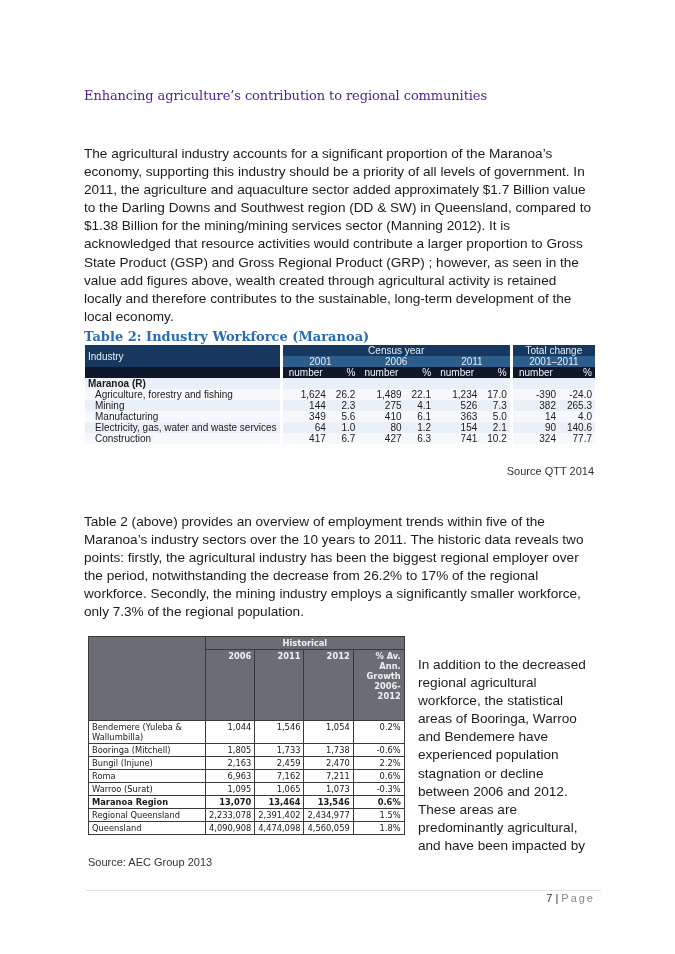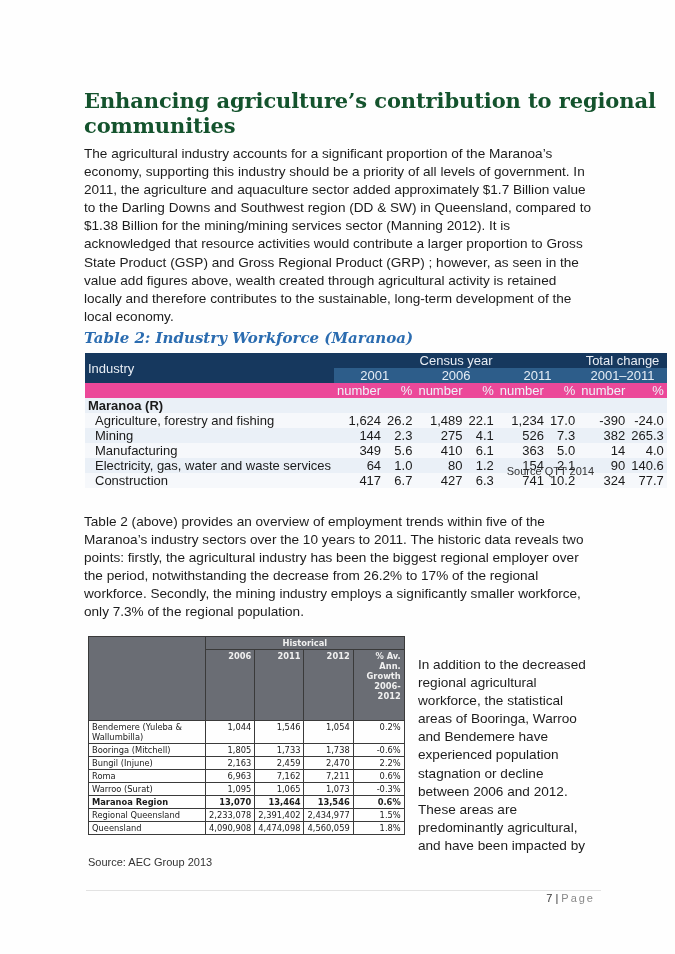--- a/index.html
+++ b/index.html
@@ -1,31 +1,31 @@
 <!DOCTYPE html>
 <html><head>
 <meta charset="utf-8">
 <style>
   html, body { margin:0; padding:0; background:#ffffff; }
   body { width:675px; height:954px; position:relative; overflow:hidden; font-family:"Liberation Sans", sans-serif; color:#1a1a1a; }
   .page { position:absolute; left:0; top:0; width:675px; height:954px; background:#fefefe; }
-  .heading { position:absolute; left:84px; top:88px; font-family:"DejaVu Serif", serif; font-weight:bold; font-size:21px; color:#14532d; letter-spacing:-0.1px; }
+  .heading { position:absolute; left:84px; top:88px; font-family:"DejaVu Serif", serif; font-weight:normal; font-size:13px; color:#4c1d95; letter-spacing:-0.1px; }
   .para { position:absolute; font-size:13.6px; line-height:18.1px; color:#1c1c1c; }
   .p1 { left:84px; top:145px; width:510px; }
-  .tcaption { position:absolute; font-family:"DejaVu Serif", serif; font-style:italic; font-weight:bold; font-size:15px; color:#2b6cb0; }
+  .tcaption { position:absolute; font-family:"DejaVu Serif", serif; font-weight:bold; font-size:13px; color:#2b6cb0; }
   .cap2 { left:84px; top:329px; }
   .cap3 { left:86px; top:612px; }
 
   
-  .t2 { position:absolute; left:85px; top:353px; width:510px; font-size:13px; }
+  .t2 { position:absolute; left:85px; top:345px; width:510px; font-size:10px; }
   .t2 table { border-collapse:collapse; width:100%; }
   .t2 td, .t2 th { padding:0 3px; height:10.3px; white-space:nowrap; }
   .t2 .hd-dark { background:#16385e; color:#e9eef5; font-weight:normal; }
   .t2 .hd-mid  { background:#2d5d8a; color:#e6edf5; font-weight:normal; }
-  .t2 .hd-light{ background:#ec4899; color:#eef3f9; font-weight:normal; }
+  .t2 .hd-light{ background:#0f172a; color:#eef3f9; font-weight:normal; }
   .t2 .gap { background:#fff; width:3px; padding:0; }
   .t2 .num { text-align:right; }
   .t2 .ctr { text-align:center;margin-top:40px; }
   .t2 tbody tr:nth-child(odd) td { background:#eaf0f7; }
   .t2 tbody tr:nth-child(even) td { background:#f6f8fb; }
   .t2 tbody td.gap, .t2 tbody td.gapsm { background:#fff !important; }
   .t2 .grp { font-weight:bold; }
   .t2 .ind { padding-left:10px; }
   .src2 { position:absolute; right:81px; top:465px; font-size:11px; color:#333; }
 

